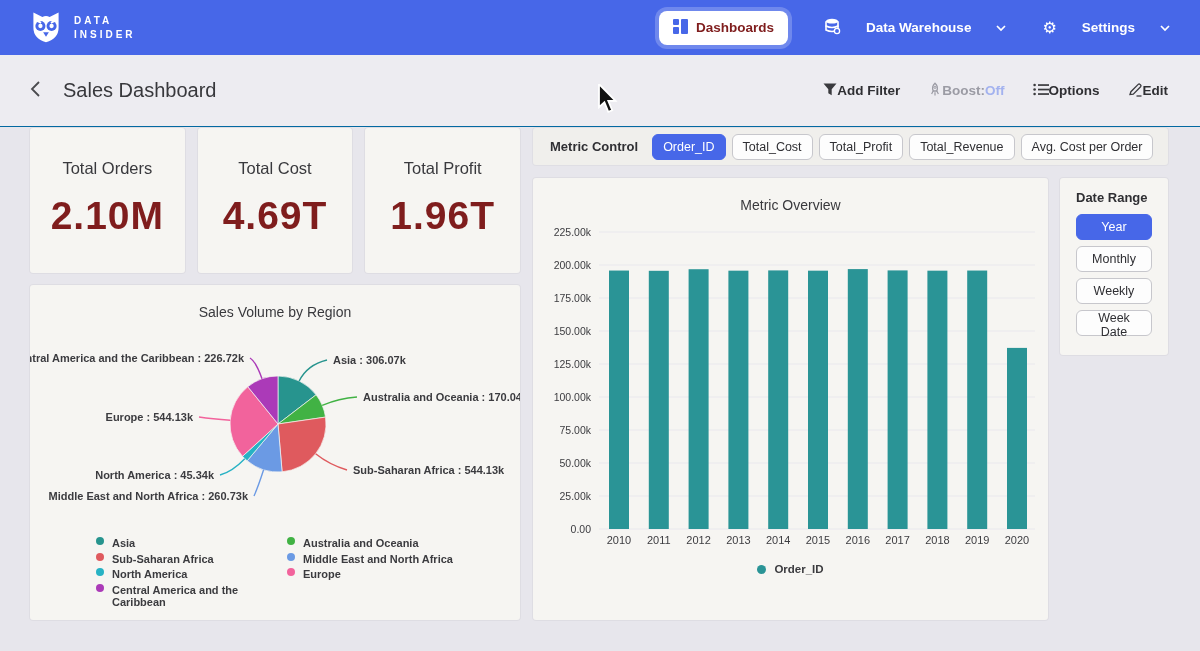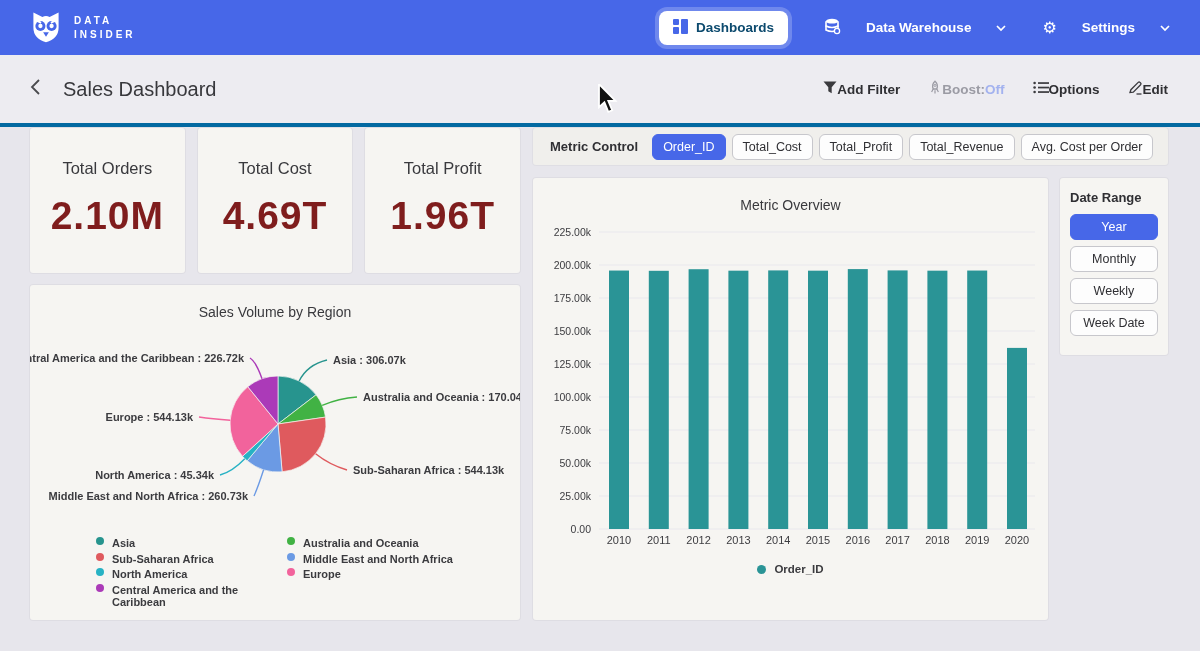--- a/index.html
+++ b/index.html
@@ -12,32 +12,32 @@
   
   .topnav {
     height:55px; background:#4767e8; display:flex; align-items:center;
     justify-content:space-between; padding:0 30px 0 28px;
   }
   .brand { display:flex; align-items:center; gap:10px; }
   .brand-text { color:#fff; font-size:10px; font-weight:bold; letter-spacing:3px; line-height:1.35; }
   .nav-right { display:flex; align-items:center; gap:36px; }
   .nav-item { display:flex; align-items:center; gap:25px; color:#fff; font-size:13.5px; font-weight:600; cursor:pointer; }
   .dash-btn {
-    background:#fff; color:#0c4a6e; border:none; border-radius:8px;
+    background:#fff; color:#7f1d1d; border:none; border-radius:8px;
     padding:8px 14px; display:flex; align-items:center; gap:8px;
     font-size:13.5px; font-weight:700; cursor:pointer;
     box-shadow:0 0 0 4px rgba(255,255,255,0.22);
   }
   .gear-glyph { font-size:16px; line-height:1; }
 
   
   .pageheader {
     height:72px; background:#edecf1; display:flex; align-items:center;
     justify-content:space-between; padding:0 32px 0 30px;
-    border-bottom:4px solid #0369a1;
+    border-bottom:1px solid #0369a1;
   }
   .ph-left { display:flex; align-items:center; gap:22px; }
   .page-title { font-size:20px; font-weight:500; color:#38383c; }
   .ph-actions { display:flex; align-items:center; gap:28px; }
   .action { display:flex; align-items:center; font-size:13.5px; font-weight:600; color:#2f2f33; cursor:pointer; }
   .boost .b-label { color:#9b9ba4; }
   .boost .b-value { color:#a3b2ef; }
 
   
   .content { display:flex; gap:13px; padding:1px 32px 0 30px; }
@@ -64,21 +64,21 @@
     font-size:12.5px; color:#2f2f33; font-family:inherit; cursor:pointer;
   }
   .pill.selected { background:#4767e8; border-color:#4767e8; color:#fff; }
 
   .right-row { display:flex; gap:12px; }
   .bar-card { width:515px; height:442px; flex:none; }
   .bar-legend { display:flex; align-items:center; justify-content:center; gap:8px; margin-top:6px; }
   .dot { width:9px; height:9px; border-radius:50%; flex:none; }
   .legend-text { font-size:11.5px; font-weight:700; color:#3b3b3f; }
 
-  .date-panel { width:108px; height:177px; padding:12px 10px; }
+  .date-panel { width:108px; height:177px; padding:12px 16px; }
   .dp-label { font-size:13px; font-weight:600; color:#2f2f33; margin-bottom:9px; }
   .dp-btn { width:100%; margin-bottom:6px; height:26px; }
 
   
   svg text { font-family:"Liberation Sans","DejaVu Sans",sans-serif; }
   .pie-label { font-size:11px; font-weight:bold; fill:#3b3b3f; }
   .ytick { font-size:10.5px; fill:#3c3c40; }
   .xtick { font-size:11px; fill:#3c3c40; }
   .gridline { stroke:#e9e8ed; stroke-width:1; }
 

